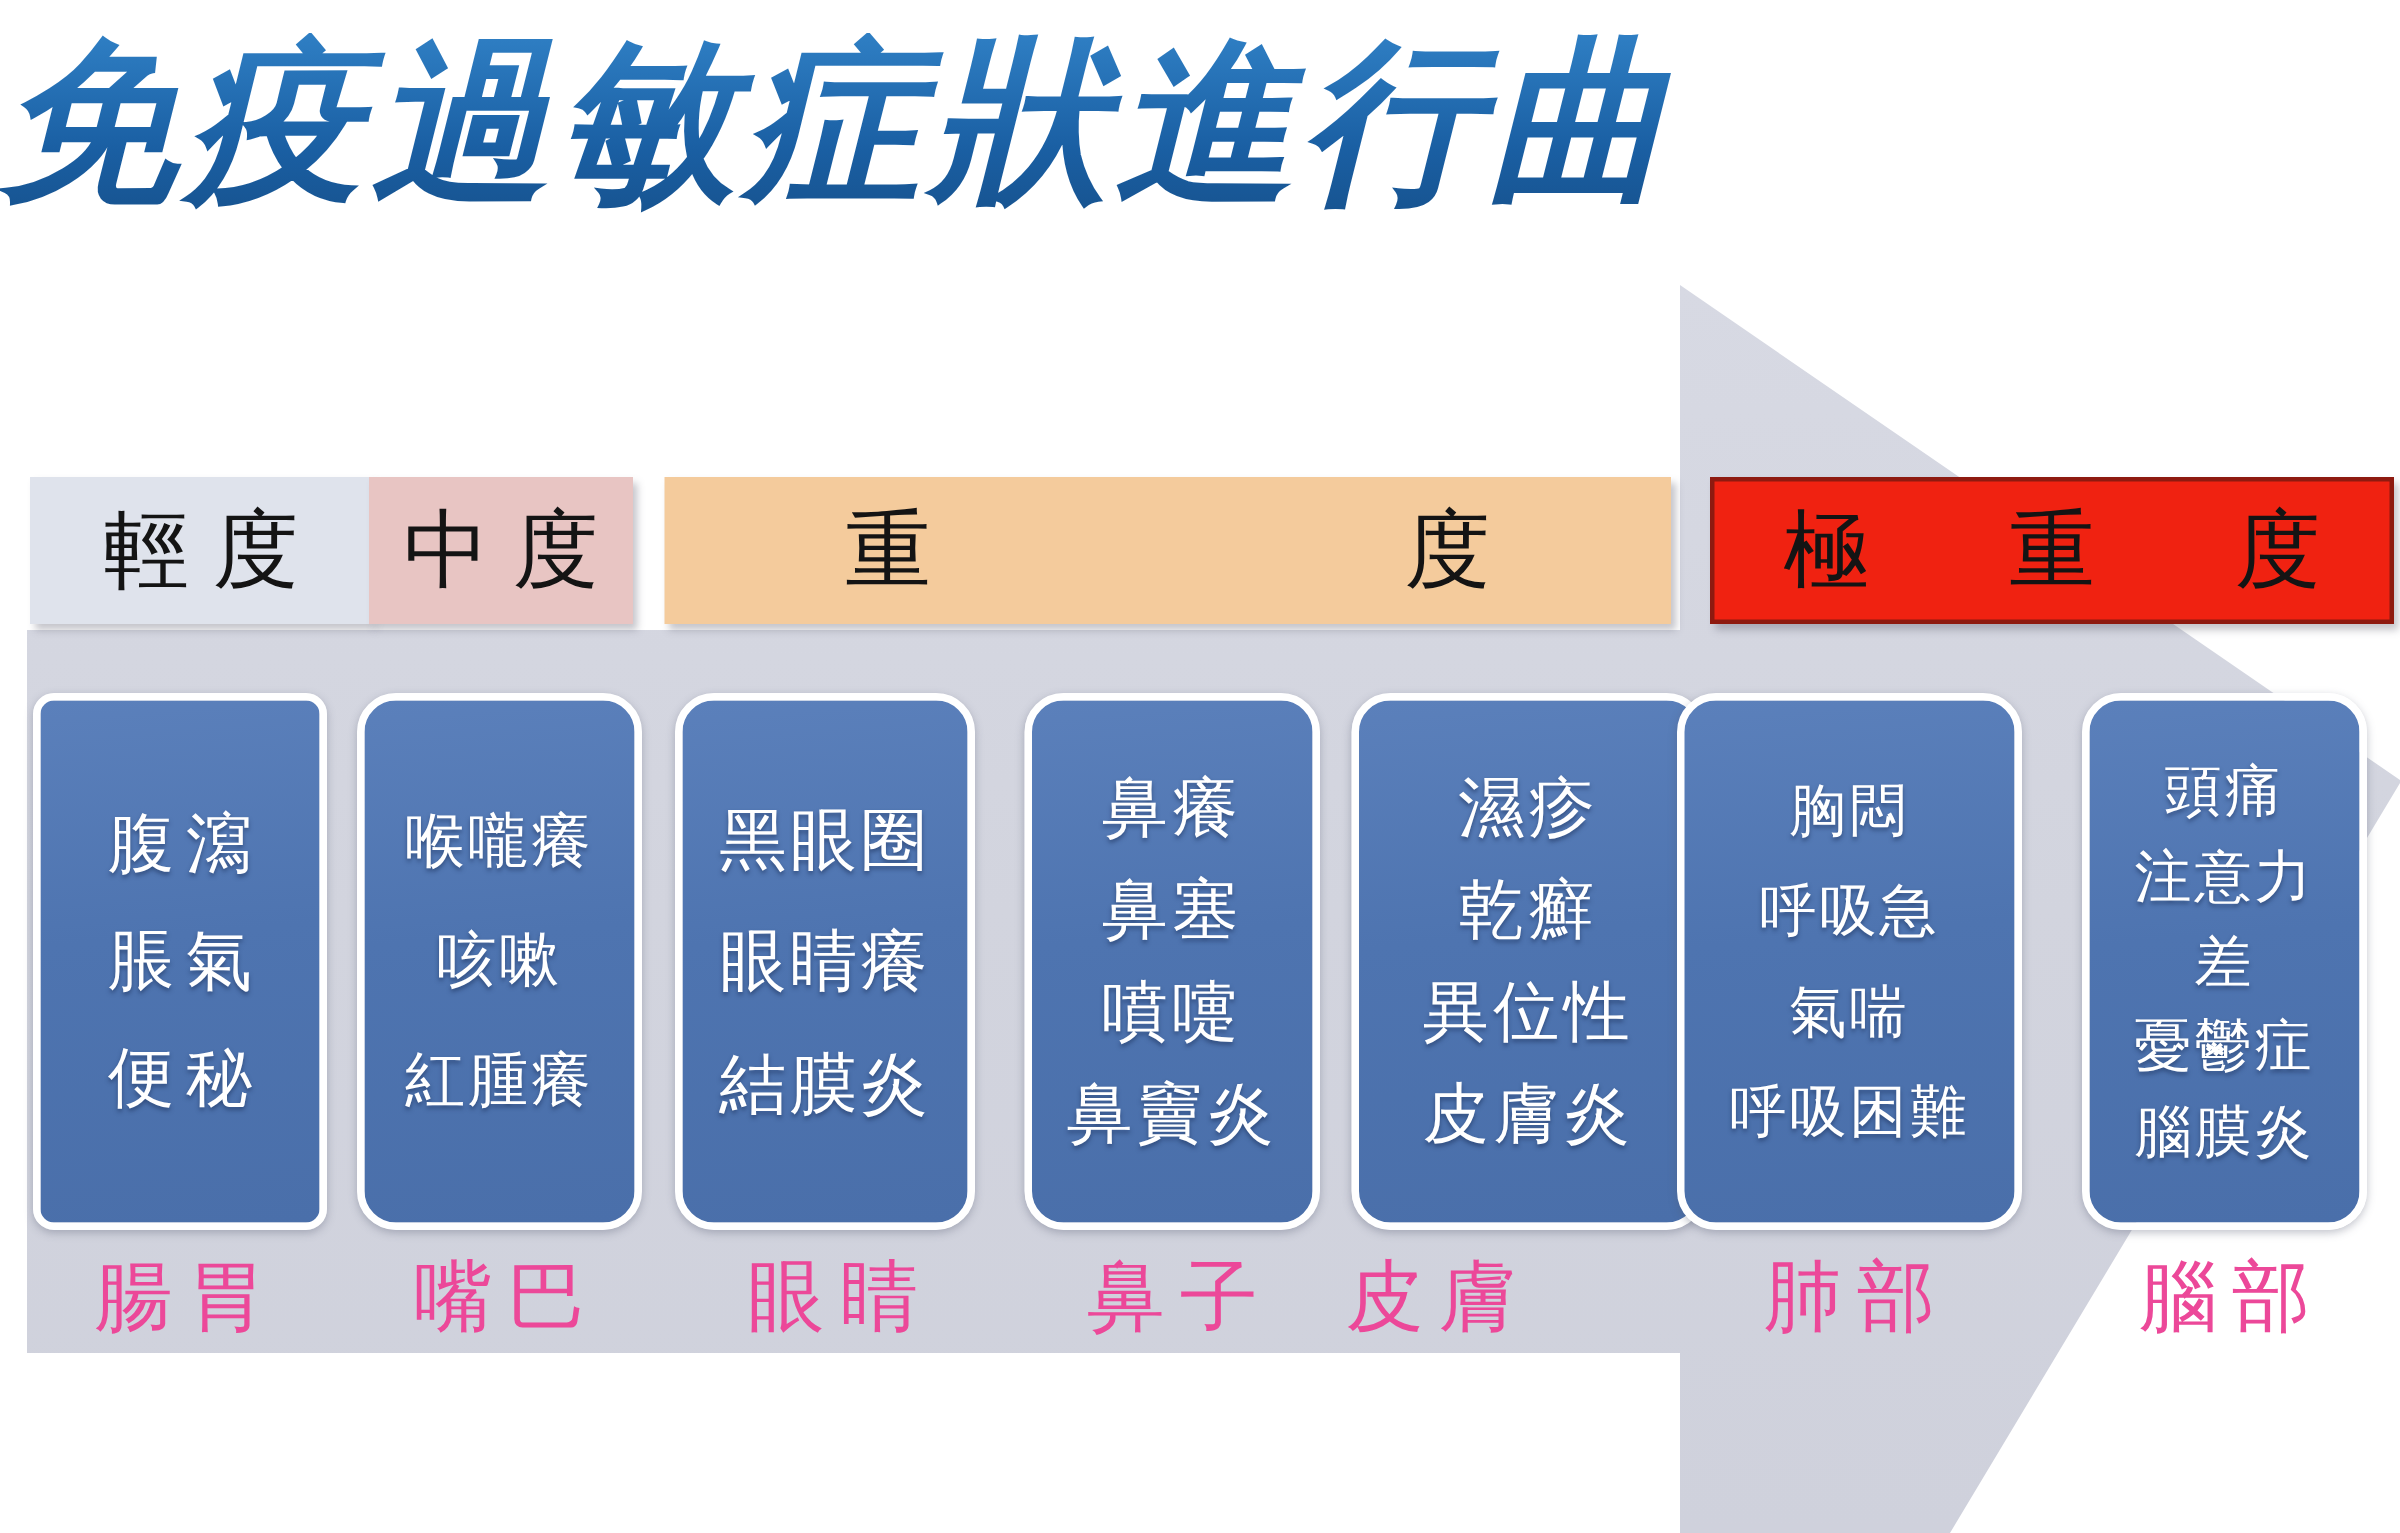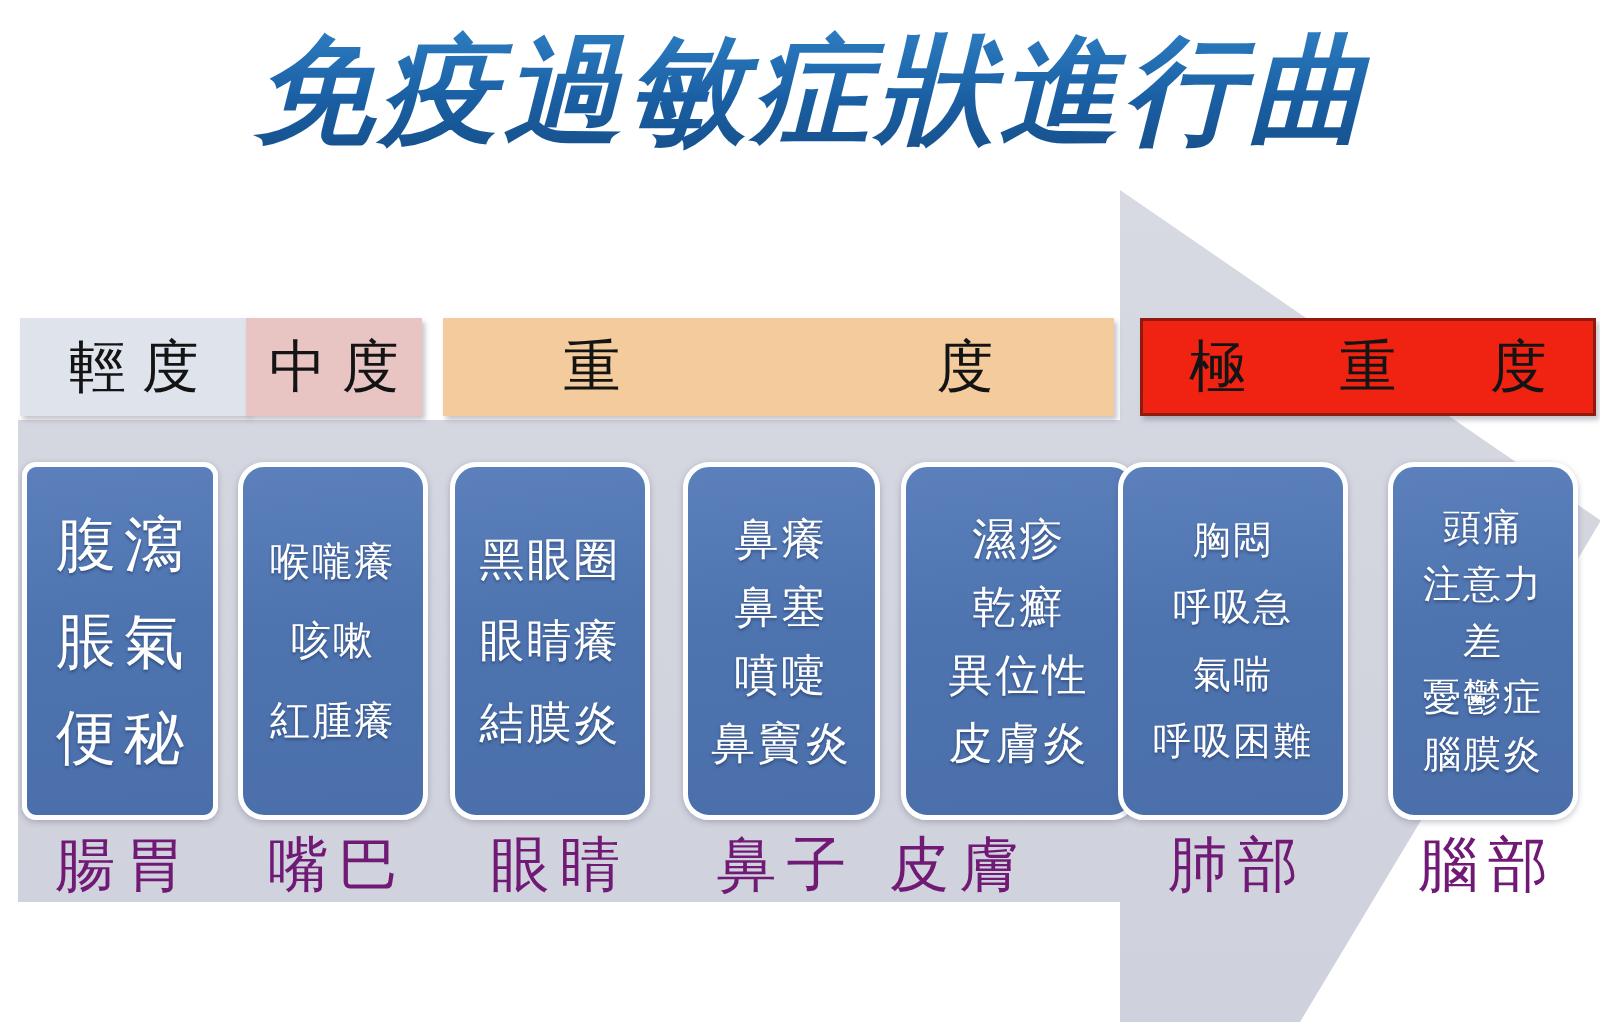--- a/index.html
+++ b/index.html
@@ -15,22 +15,22 @@
     overflow: hidden;
     font-family: "DejaVu Serif", "Liberation Serif", serif;
   }
 
   
   #title {
     position: absolute;
     left: 0;
     top: 22px;
     width: 1372px;
-    text-align: right;
-    font-family: Liberation Serif, serif;
+    text-align: left;
+    font-family: Liberation Mono, monospace;
     font-size: 118px;
     font-weight: bold;
     font-style: italic;
     letter-spacing: 6px;
     color: #1f6cb0;
     background: linear-gradient(180deg,#2f7fc4 0%,#1a5fa3 55%,#164f89 100%);
     -webkit-background-clip: text;
     background-clip: text;
     -webkit-text-fill-color: transparent;
     line-height: 1.18;
@@ -124,21 +124,21 @@
     box-shadow: 0 2px 6px rgba(80,85,110,0.35);
     overflow: hidden;
   }
   .sym-box .line {
     white-space: nowrap;
     line-height: 1.18;
   }
 
   
   .box-0 { left: 22px;   width: 196px; border-radius: 14px; }
-  .box-0 .line { font-size: 60px; letter-spacing: 8px; text-indent: 8px; margin: 13px 0; }
+  .box-0 .line { font-size: 44px; letter-spacing: 8px; text-indent: 8px; margin: 13px 0; }
 
   .box-1 { left: 238px;  width: 190px; }
   .box-1 .line { font-size: 40px; letter-spacing: 2px; margin: 16px 0; }
 
   .box-2 { left: 450px;  width: 200px; }
   .box-2 .line { font-size: 45px; letter-spacing: 2px; margin: 14px 0; }
 
   .box-3 { left: 683px;  width: 197px; }
   .box-3 .line { font-size: 44px; letter-spacing: 3px; margin: 8px 0; }
 
@@ -153,22 +153,22 @@
 
   
   .organ-label {
     position: absolute;
     top: 828px;
     height: 74px;
     display: flex;
     align-items: center;
     justify-content: center;
     font-family: "DejaVu Serif", "Liberation Serif", serif;
-    font-size: 60px;
-    color: #701a75;
+    font-size: 52px;
+    color: #ec4899;
     white-space: nowrap;
     letter-spacing: 10px;
     text-indent: 10px;
   }
   .org-0 { left: 22px;   width: 196px; }
   .org-1 { left: 238px;  width: 190px; }
   .org-2 { left: 455px;  width: 200px; }
   .org-3 { left: 683px;  width: 197px; }
   .org-4 { left: 855px;  width: 198px; }
   .org-5 { left: 1118px; width: 230px; }

